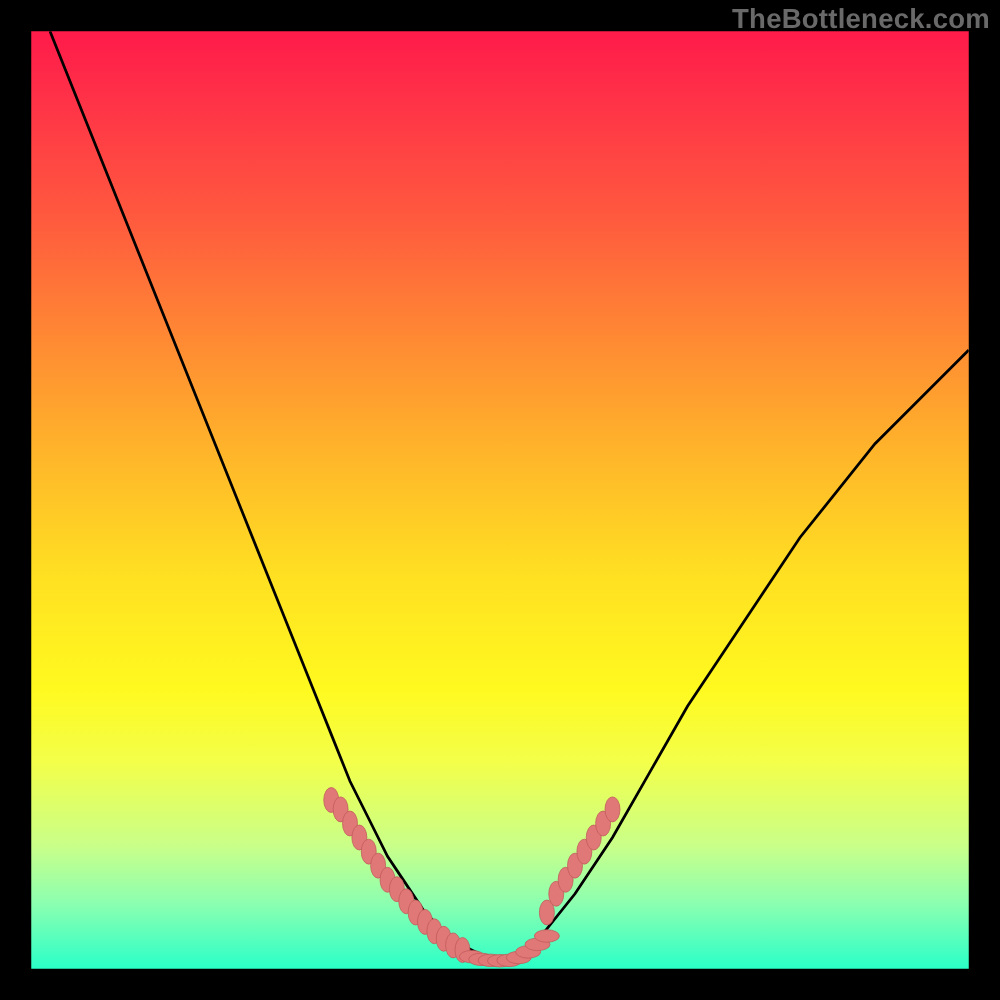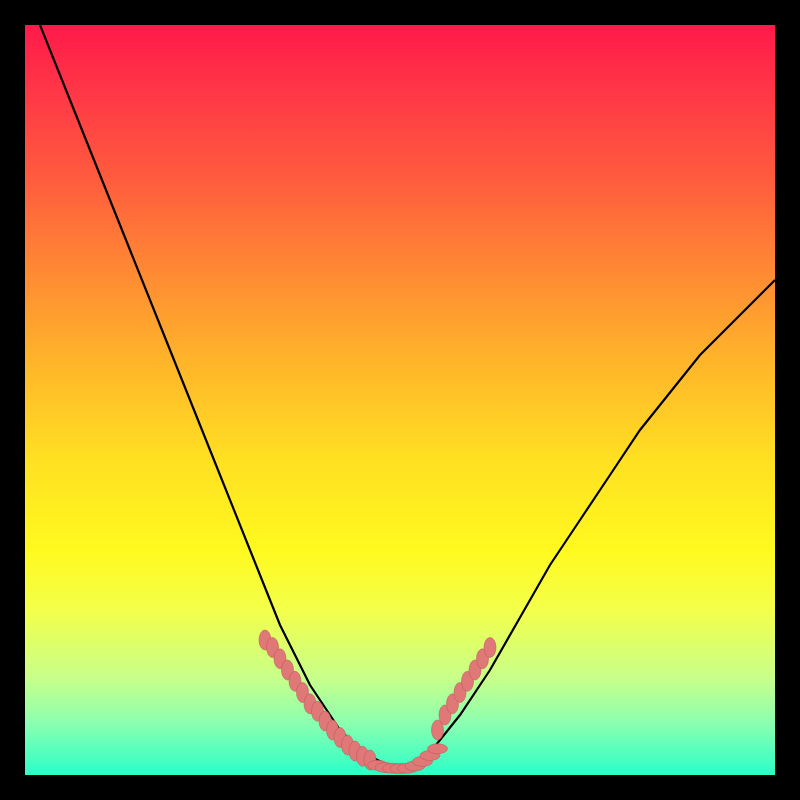--- a/index.html
+++ b/index.html
@@ -58,20 +58,21 @@
     width: 750px;
     height: 750px;
   }
 </style>
 </head>
 <body>
 
 <div class="frame">
   <div class="plot"></div>
 
+  <div class="watermark">TheBottleneck.com</div>
 
   <svg class="chart-svg" viewBox="0 0 750 750" preserveAspectRatio="none">
     <path id="curve-path" fill="none" stroke="#000000" stroke-width="2.2" d="M15.0 0.0 L45.0 75.0 L75.0 150.0 L105.0 225.0 L135.0 300.0 L165.0 375.0 L195.0 450.0 L225.0 525.0 L240.0 562.5 L255.0 600.0 L270.0 630.0 L285.0 660.0 L300.0 682.5 L315.0 705.0 L330.0 720.0 L345.0 731.3 L360.0 738.8 L375.0 742.5 L390.0 738.8 L405.0 727.5 L435.0 690.0 L465.0 645.0 L495.0 592.5 L525.0 540.0 L555.0 495.0 L585.0 450.0 L615.0 405.0 L645.0 367.5 L675.0 330.0 L705.0 300.0 L735.0 270.0 L750.0 255.0"></path>
     <g id="markers-left">
         <ellipse cx="240.0" cy="615.0" rx="6" ry="10" fill="#e07878" stroke="#c05a5a" stroke-width="0.6"></ellipse>
         <ellipse cx="247.5" cy="622.5" rx="6" ry="10" fill="#e07878" stroke="#c05a5a" stroke-width="0.6"></ellipse>
         <ellipse cx="255.0" cy="633.8" rx="6" ry="10" fill="#e07878" stroke="#c05a5a" stroke-width="0.6"></ellipse>
         <ellipse cx="262.5" cy="645.0" rx="6" ry="10" fill="#e07878" stroke="#c05a5a" stroke-width="0.6"></ellipse>
         <ellipse cx="270.0" cy="656.3" rx="6" ry="10" fill="#e07878" stroke="#c05a5a" stroke-width="0.6"></ellipse>
         <ellipse cx="277.5" cy="667.5" rx="6" ry="10" fill="#e07878" stroke="#c05a5a" stroke-width="0.6"></ellipse>

